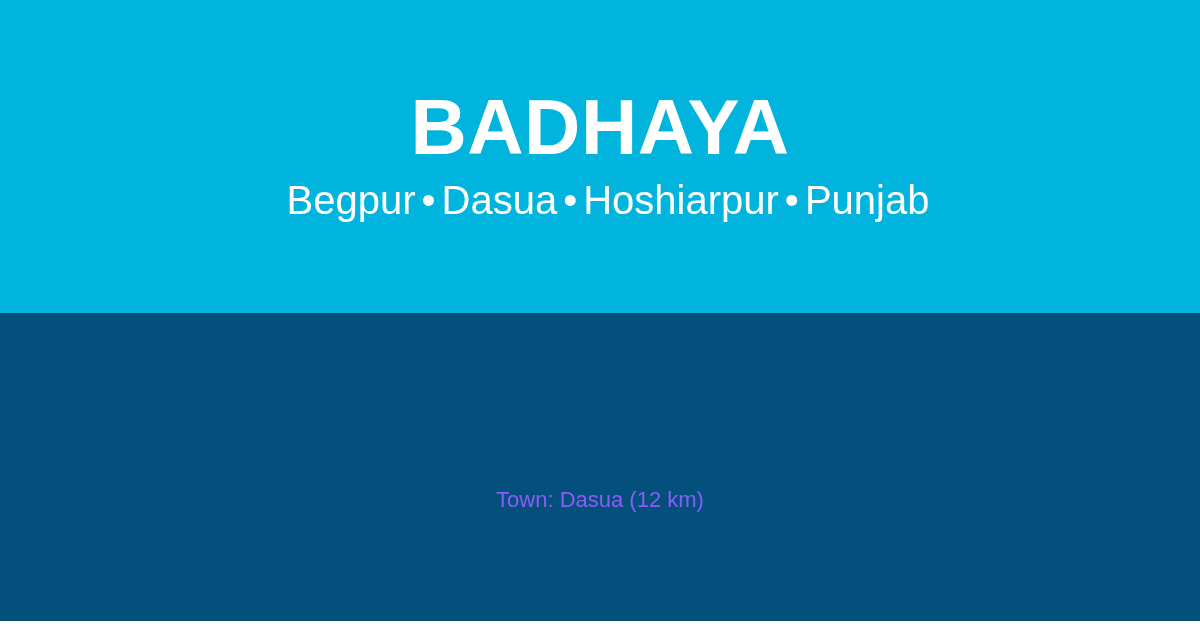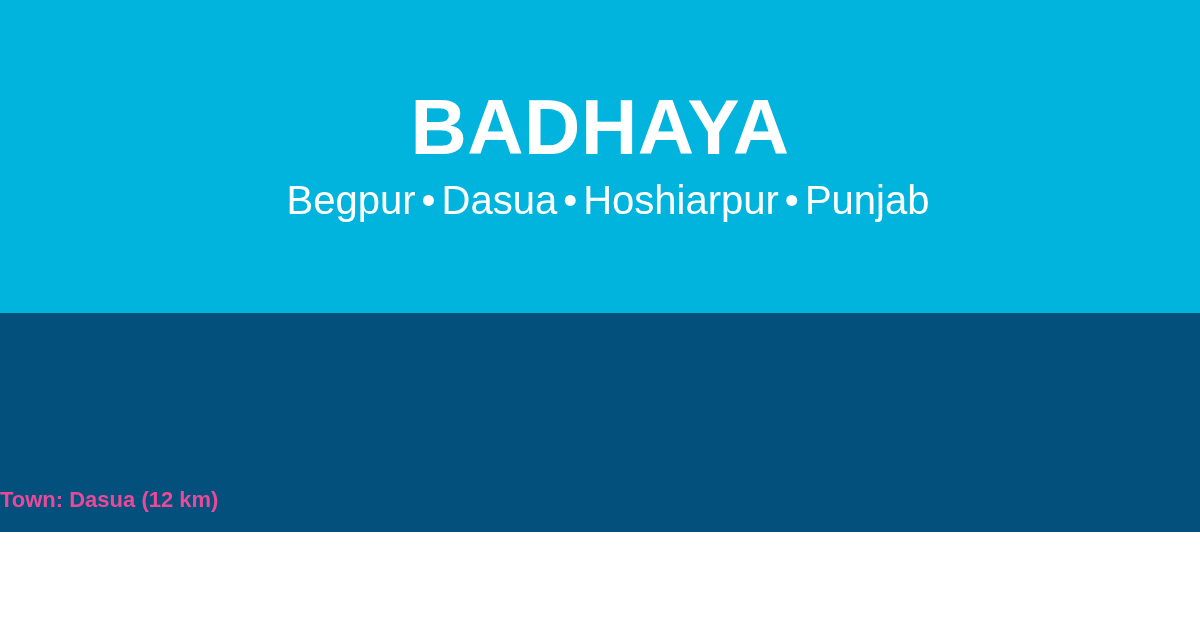--- a/index.html
+++ b/index.html
@@ -5,21 +5,21 @@
 <style>
   html, body {
     margin: 0;
     padding: 0;
     background: #ffffff;
   }
 
   .card {
     position: relative;
     width: 1200px;
-    height: 532px;
+    height: 621px;
     overflow: hidden;
     font-family: "Liberation Sans", "DejaVu Sans", sans-serif;
     -webkit-font-smoothing: antialiased;
   }
 
   
   .band-top {
     position: absolute;
     left: 0;
     top: 0;
@@ -78,24 +78,25 @@
     padding: 0 6px;
     color: #ffffff;
   }
 
   
   .info-line {
     position: absolute;
     left: 0;
     top: 486px;
     width: 1200px;
+    text-align: center;
     font-size: 22px;
     line-height: 28px;
-    font-weight: 700;
-    color: #ec4899;
+    font-weight: 400;
+    color: #8b5cf6;
     white-space: nowrap;
   }
 
   
   .watermark {
     position: absolute;
     right: 30px;
     bottom: 8px;
     font-size: 22px;
     line-height: 28px;

